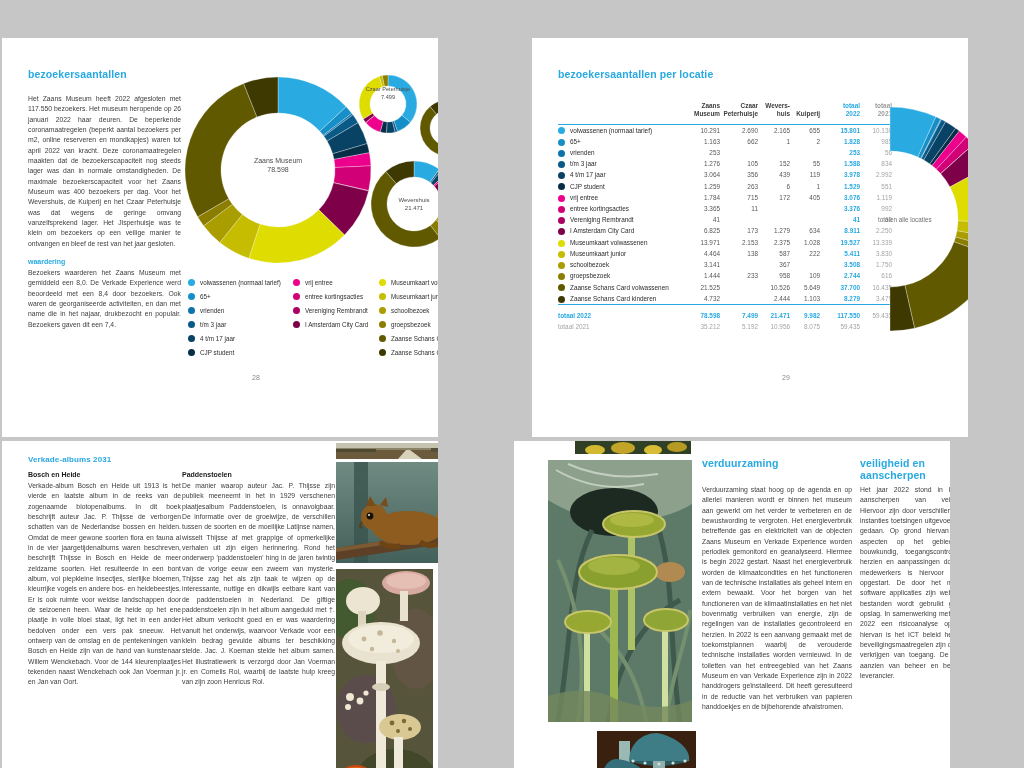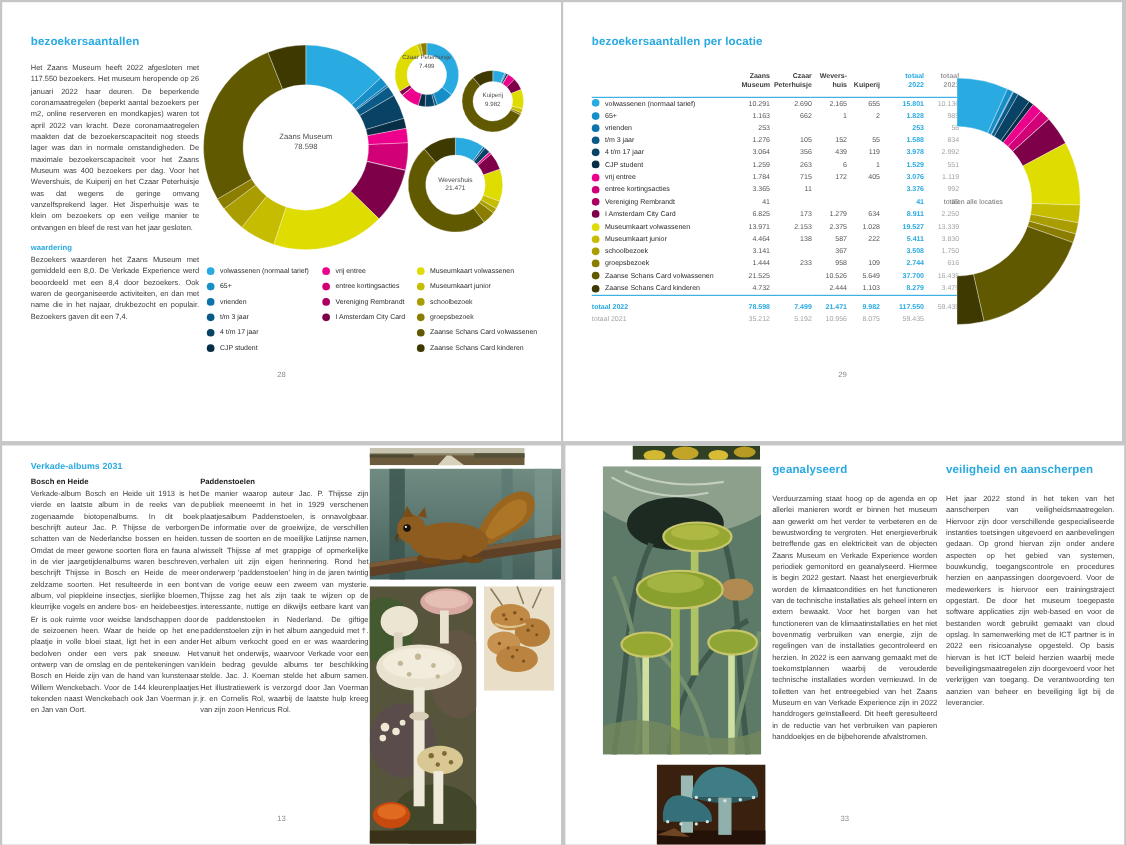--- a/index.html
+++ b/index.html
@@ -1,20 +1,20 @@
 <!DOCTYPE html>
 <html><head>
 <meta charset="utf-8">
 <style>
   html,body{margin:0;padding:0;background:#c9c9c9;}
   .canvas{position:relative;width:1024px;height:768px;overflow:hidden;background:#c6c6c6;
           font-family:"Liberation Sans",sans-serif;}
-  .page{position:absolute;width:508px;height:399px;background:#ffffff;overflow:hidden;}
+  .page{position:absolute;width:436px;height:399px;background:#ffffff;overflow:hidden;margin-top:36px;}
   #page28{left:2px;top:2px;}
-  #page29{left:512px;top:2px;}
+  #page29{left:532px;top:2px;}
   #page13{left:2px;top:405px;}
   #page33{left:514px;top:405px;}
   .h1{position:absolute;color:#29a9e1;font-size:10.5px;font-weight:bold;letter-spacing:.1px;}
   .h2{color:#29a9e1;font-size:7px;font-weight:bold;margin:9px 0 3px 0;}
   .h3{color:#1a1a1a;font-size:7px;font-weight:bold;margin:0 0 3px 0;}
   .col{position:absolute;width:153px;}
   .body{color:#404042;font-size:6.8px;line-height:1.52;text-align:justify;margin:0;white-space:pre-line;}
   .pagenum{position:absolute;left:204px;top:336px;width:100px;text-align:center;color:#8a8a8a;font-size:7px;}
   svg.chart{position:absolute;}
   .dlabel{position:absolute;text-align:center;color:#4d4d4d;line-height:1.35;}
@@ -582,21 +582,21 @@
         <circle cx="76" cy="32" r="1.6"></circle>
           <circle cx="88" cy="30" r="1.6"></circle>
         <circle cx="10" cy="52" r="1.5"></circle>
           <circle cx="22" cy="54" r="1.5"></circle>
           <circle cx="36" cy="54" r="1.5"></circle>
           <circle cx="46" cy="52" r="1.5"></circle>
       </g>
       <path d="M0,64 L16,58 L30,66 Z" fill="#6e4522"></path>
     </svg>
 
-    <div class="h1" style="left:188px;top:16px">geanalyseerd</div>
+    <div class="h1" style="left:188px;top:16px">verduurzaming</div>
     <div class="col" style="left:188px;top:44px;width:150px">
       <p class="body">Verduurzaming staat hoog op de agenda en op allerlei manieren wordt er binnen het museum aan gewerkt om het verder te verbeteren en de bewustwording te vergroten. Het energieverbruik betreffende gas en elektriciteit van de objecten Zaans Museum en Verkade Experience worden periodiek gemonitord en geanalyseerd. Hiermee is begin 2022 gestart. Naast het energieverbruik worden de klimaatcondities en het functioneren van de technische installaties als geheel intern en extern bewaakt. Voor het borgen van het functioneren van de klimaatinstallaties en het niet bovenmatig verbruiken van energie, zijn de regelingen van de installaties gecontroleerd en herzien. In 2022 is een aanvang gemaakt met de toekomstplannen waarbij de verouderde technische installaties worden vernieuwd. In de toiletten van het entreegebied van het Zaans Museum en van Verkade Experience zijn in 2022 handdrogers geïnstalleerd. Dit heeft geresulteerd in de reductie van het verbruiken van papieren handdoekjes en de bijbehorende afvalstromen.</p>
     </div>
     <div class="h1" style="left:346px;top:16px">veiligheid en aanscherpen</div>
     <div class="col" style="left:346px;top:44px">
       <p class="body">Het jaar 2022 stond in het teken van het aanscherpen van veiligheidsmaatregelen. Hiervoor zijn door verschillende gespecialiseerde instanties toetsingen uitgevoerd en aanbevelingen gedaan. Op grond hiervan zijn onder andere aspecten op het gebied van systemen, bouwkundig, toegangscontrole en procedures herzien en aanpassingen doorgevoerd. Voor de medewerkers is hiervoor een trainingstraject opgestart. De door het museum toegepaste software applicaties zijn web-based en voor de bestanden wordt gebruikt gemaakt van cloud opslag. In samenwerking met de ICT partner is in 2022 een risicoanalyse opgesteld. Op basis hiervan is het ICT beleid herzien waarbij mede beveiligingsmaatregelen zijn doorgevoerd voor het verkrijgen van toegang. De verantwoording ten aanzien van beheer en beveiliging ligt bij de leverancier.</p>
     </div>
 
     <div class="pagenum">33</div>
   </section>

